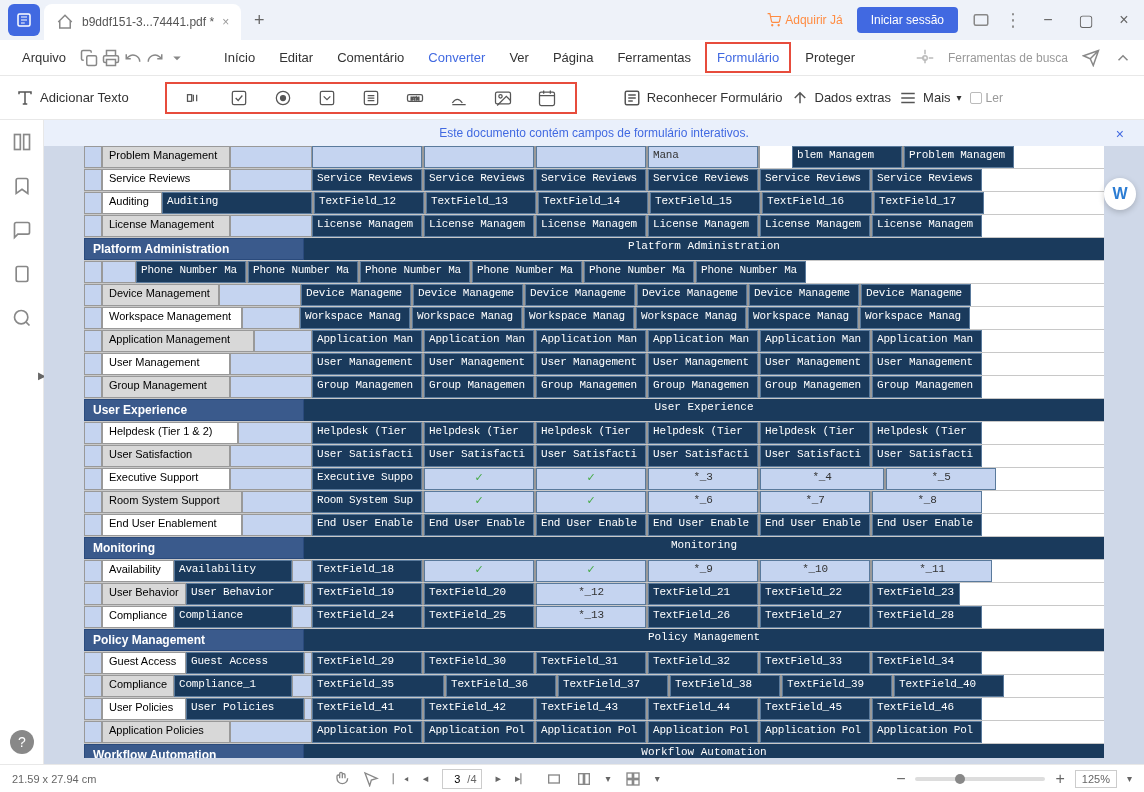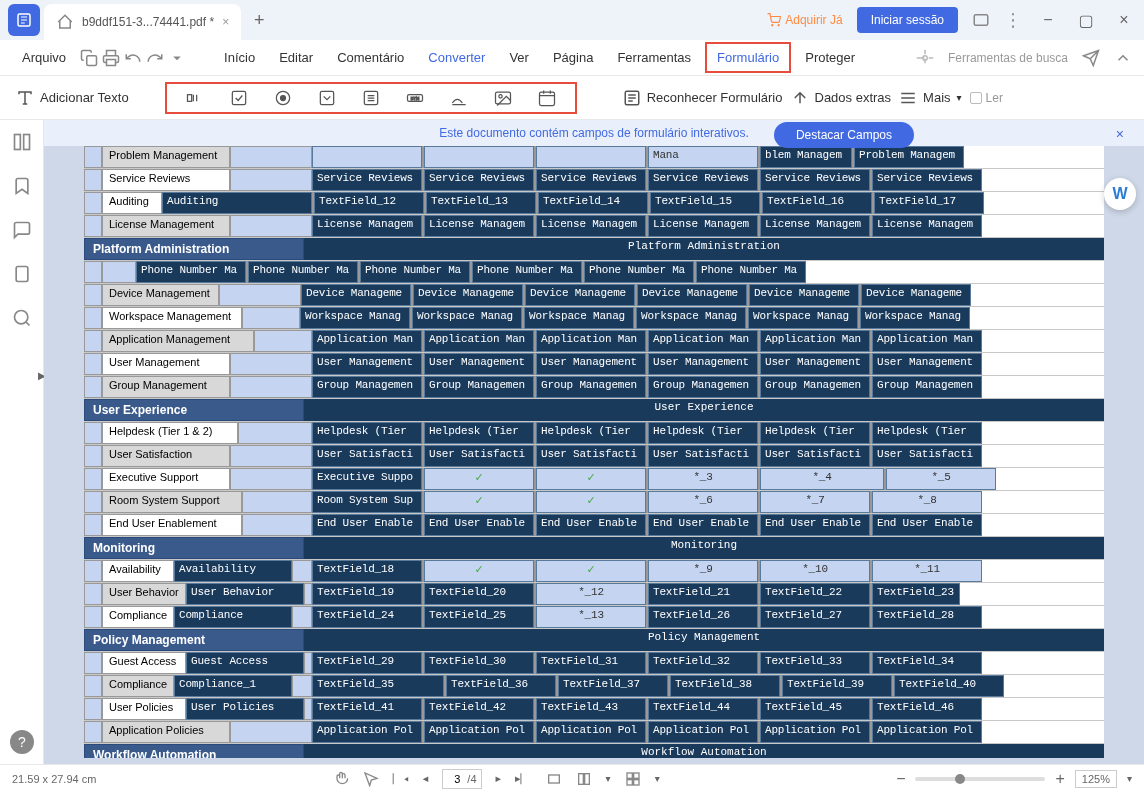--- a/index.html
+++ b/index.html
@@ -243,37 +243,36 @@
     <svg class="sb-ic" viewBox="0 0 24 24" fill="none" stroke="#888" stroke-width="2">
         <circle cx="11" cy="11" r="8"></circle>
         <path d="M21 21l-4.35-4.35"></path>
       </svg>
   </div>
   <div class="caret">▶</div>
 
   <div class="content">
     <div class="doc-banner">
       <span>Este documento contém campos de formulário interativos.</span>
-      <div class="destacar">Destacar Campos</div>
       <div class="close-banner">×</div>
     </div>
     <div class="doc" id="doc">
         <div class="row">
           <div class="spacer" style="width: 18px;"></div>
           <div class="lbl gray" style="width: 128px;">Problem Management</div>
           <div class="spacer" style="width: 82px;"></div>
           <div class="ff" style="width: 110px; background: rgb(197, 212, 240); color: rgb(51, 51, 51);"></div>
           <div class="spacer" style="width: 2px;"></div>
           <div class="ff" style="width: 110px; background: rgb(197, 212, 240); color: rgb(51, 51, 51);"></div>
           <div class="spacer" style="width: 2px;"></div>
           <div class="ff" style="width: 110px; background: rgb(197, 212, 240); color: rgb(51, 51, 51);"></div>
           <div class="spacer" style="width: 2px;"></div>
           <div class="ff" style="width: 110px; background: rgb(197, 212, 240); color: rgb(51, 51, 51);">Mana</div>
           <div class="spacer" style="width: 2px;"></div>
-          <div class="ff" style="width: 92px;">blem Managem</div>
+          <div class="ff" style="width: 110px; margin-left: 32px;">blem Managem</div>
           <div class="spacer" style="width: 2px;"></div>
           <div class="ff" style="width: 110px;">Problem Managem</div>
         </div>
         <div class="row">
           <div class="spacer" style="width: 18px;"></div>
           <div class="lbl" style="width: 128px;">Service Reviews</div>
           <div class="spacer" style="width: 82px;"></div>
           <div class="ff" style="width: 110px;">Service Reviews</div>
           <div class="spacer" style="width: 2px;"></div>
           <div class="ff" style="width: 110px;">Service Reviews</div>
@@ -514,21 +513,21 @@
           <div class="ff" style="width: 110px;">TextField_18</div>
           <div class="spacer" style="width: 2px;"></div>
           <div class="ff cb" style="width: 110px;"><span style="color:#4a4">✓</span></div>
           <div class="spacer" style="width: 2px;"></div>
           <div class="ff cb" style="width: 110px;"><span style="color:#4a4">✓</span></div>
           <div class="spacer" style="width: 2px;"></div>
           <div class="ff cb" style="width: 110px;">*_9</div>
           <div class="spacer" style="width: 2px;"></div>
           <div class="ff cb" style="width: 110px;">*_10</div>
           <div class="spacer" style="width: 2px;"></div>
-          <div class="ff cb" style="width: 110px; text-align: center;">*_11</div>
+          <div class="ff cb" style="width: 120px; text-align: center;">*_11</div>
         </div>
         <div class="row">
           <div class="spacer" style="width: 18px;"></div>
           <div class="lbl gray" style="width: 84px;">User Behavior</div>
           <div class="ff" style="width: 118px;">User Behavior</div>
           <div class="spacer" style="width: 8px;"></div>
           <div class="ff" style="width: 110px;">TextField_19</div>
           <div class="spacer" style="width: 2px;"></div>
           <div class="ff" style="width: 110px;">TextField_20</div>
           <div class="spacer" style="width: 2px;"></div>

